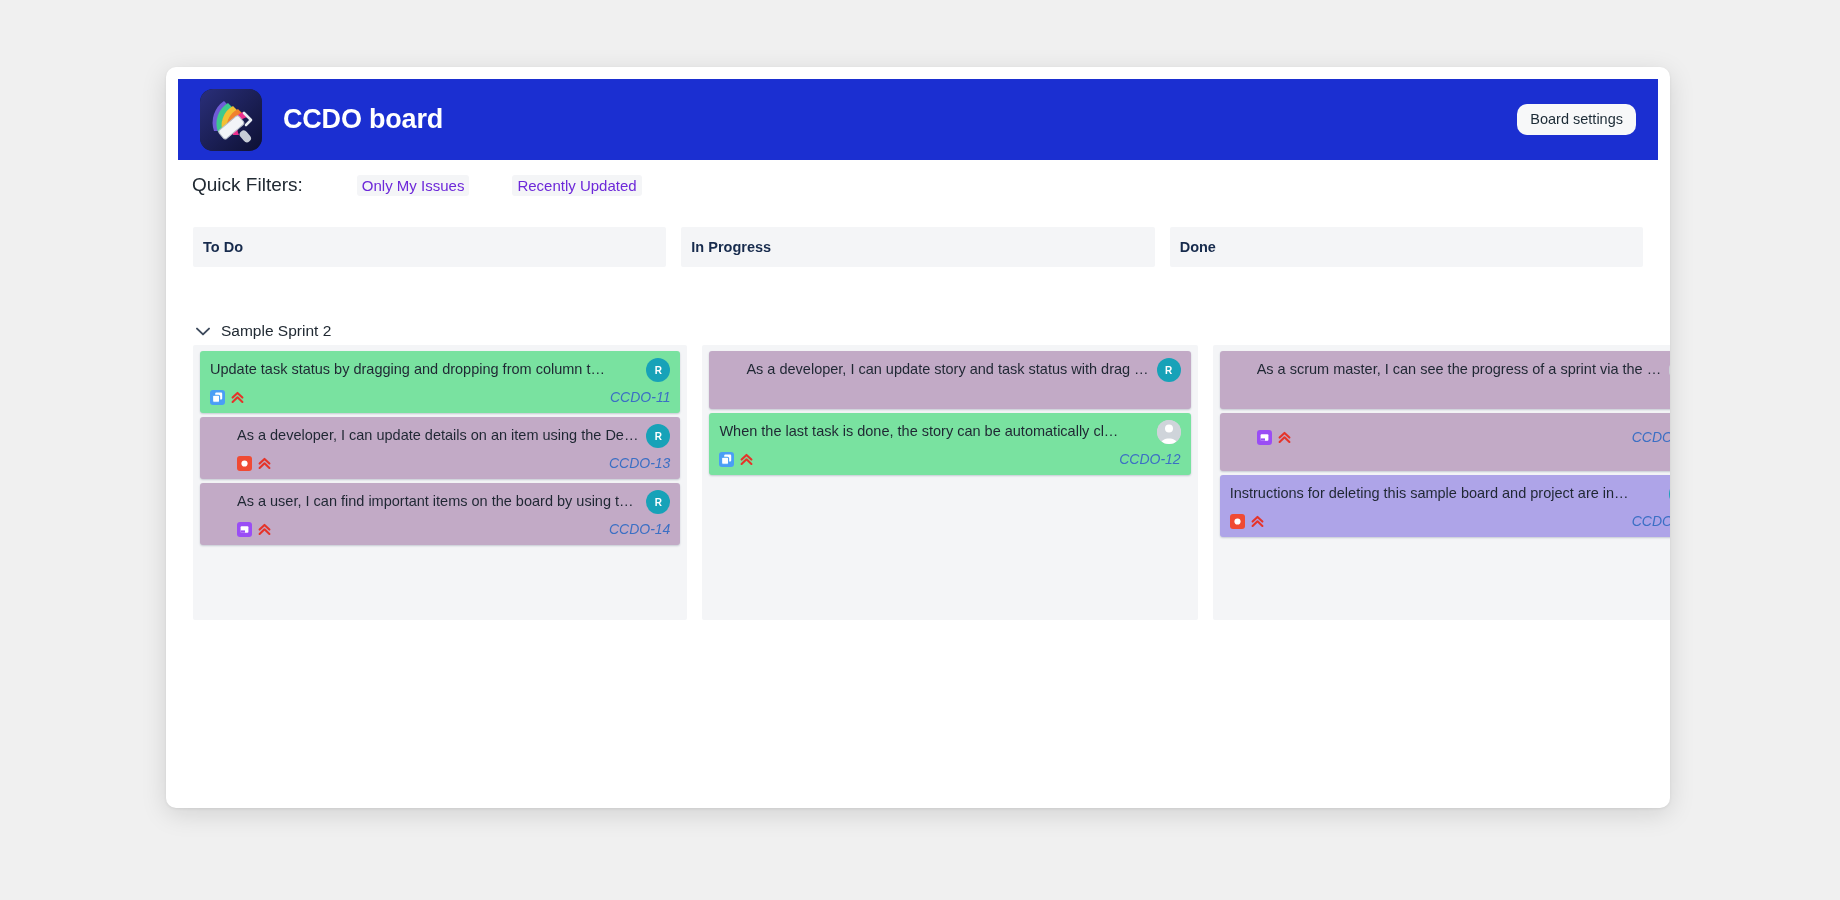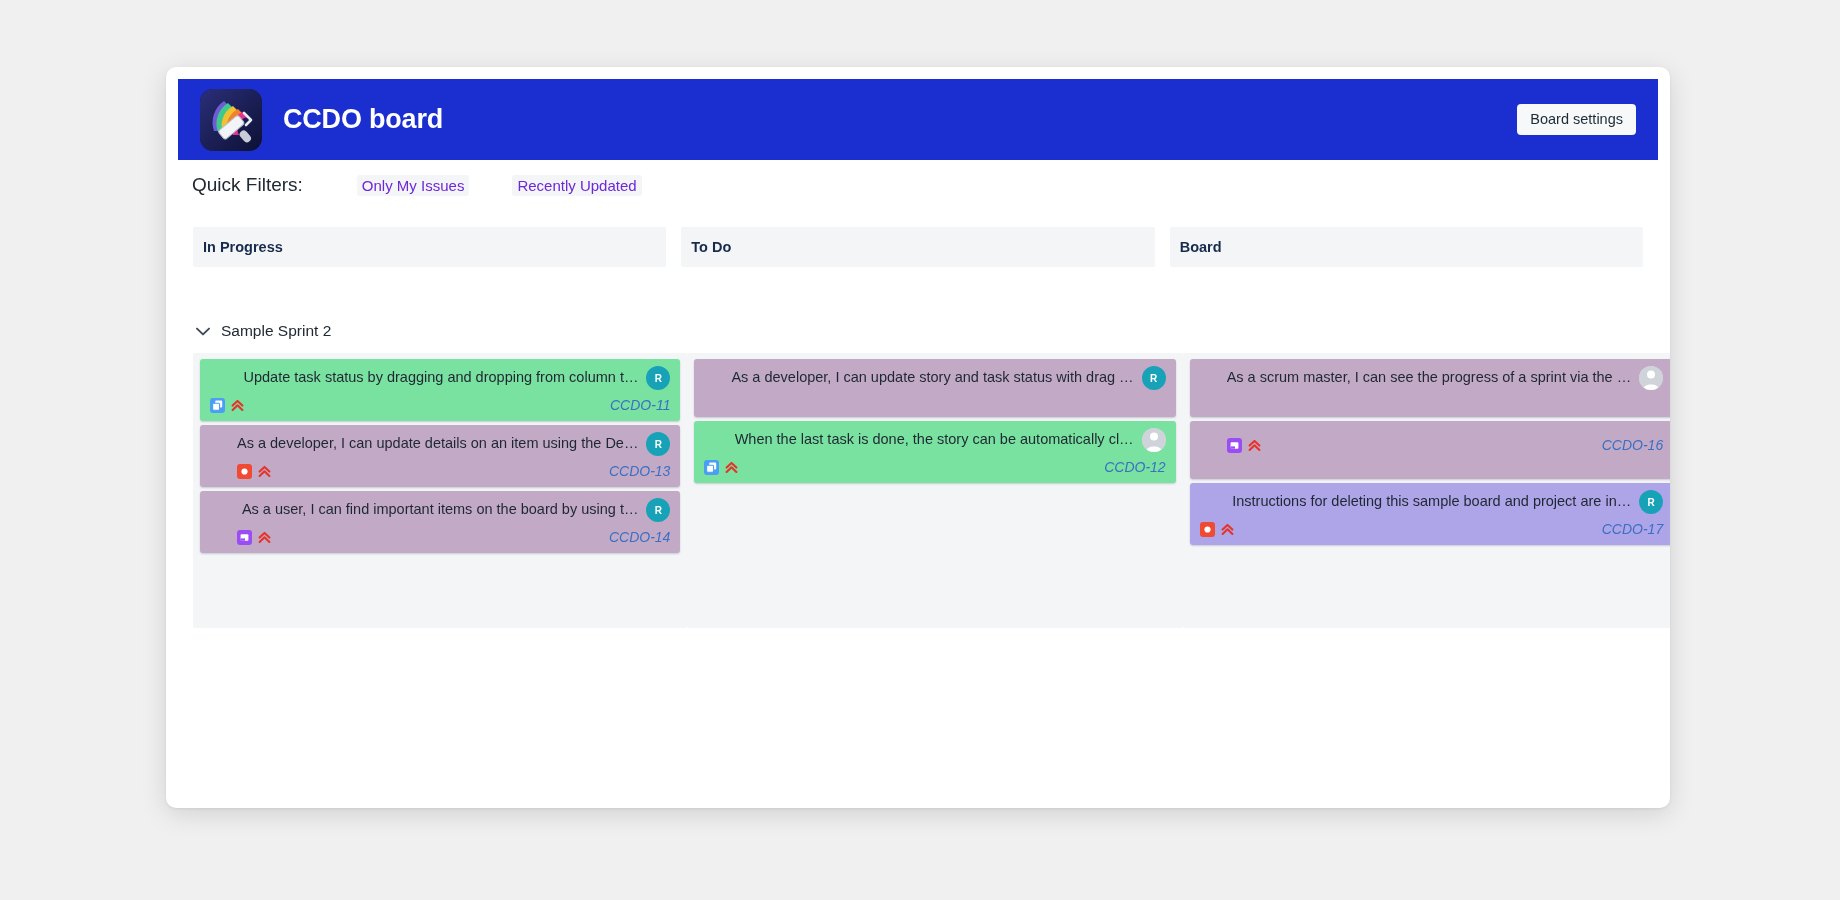--- a/index.html
+++ b/index.html
@@ -64,21 +64,21 @@
     letter-spacing: -0.2px;
     line-height: 1;
   }
 
   .appbar-spacer { flex: 1 1 auto; }
 
   .board-settings {
     background: #f7f8f9;
     color: #1c2b36;
     border: none;
-    border-radius: 4px;
+    border-radius: 10px;
     font-family: "Liberation Sans", sans-serif;
     font-size: 14.5px;
     padding: 8px 13px;
     cursor: pointer;
     line-height: 1;
   }
 
   
   .filters {
     position: absolute;
@@ -148,26 +148,26 @@
   }
   .swimlane-title {
     font-size: 15.5px;
     color: #212a33;
   }
 
   
   .board {
     position: absolute;
     left: 12px;
-    top: 286px;
+    top: 278px;
     width: 1480px;
     height: 275px;
     display: flex;
+    gap: 15px;
     padding: 0 15px;
-    text-align: right;
   }
   .col-body {
     flex: 1 1 0;
     background: #f4f5f7;
     border-radius: 2px;
     padding: 6px 7px 7px 7px;
     display: flex;
     flex-direction: column;
     gap: 4px;
   }
@@ -275,23 +275,23 @@
       <button class="board-settings">Board settings</button>
     </div>
 
     <div class="filters">
       <span class="filter-label">Quick Filters:</span>
       <span class="filter-chip">Only My Issues</span>
       <span class="filter-chip">Recently Updated</span>
     </div>
 
     <div class="col-headers">
+      <div class="col-head">To Do</div>
       <div class="col-head">In Progress</div>
-      <div class="col-head">To Do</div>
-      <div class="col-head">Board</div>
+      <div class="col-head">Done</div>
     </div>
 
     <div class="swimlane-head">
       <span class="chev">
         <svg width="14" height="9" viewBox="0 0 14 9">
           <path d="M1 1.6 L7 7.4 L13 1.6" fill="none" stroke="#3d4a5c" stroke-width="1.9" stroke-linecap="round" stroke-linejoin="round"></path>
         </svg>
       </span>
       <span class="swimlane-title">Sample Sprint 2</span>
     </div>

